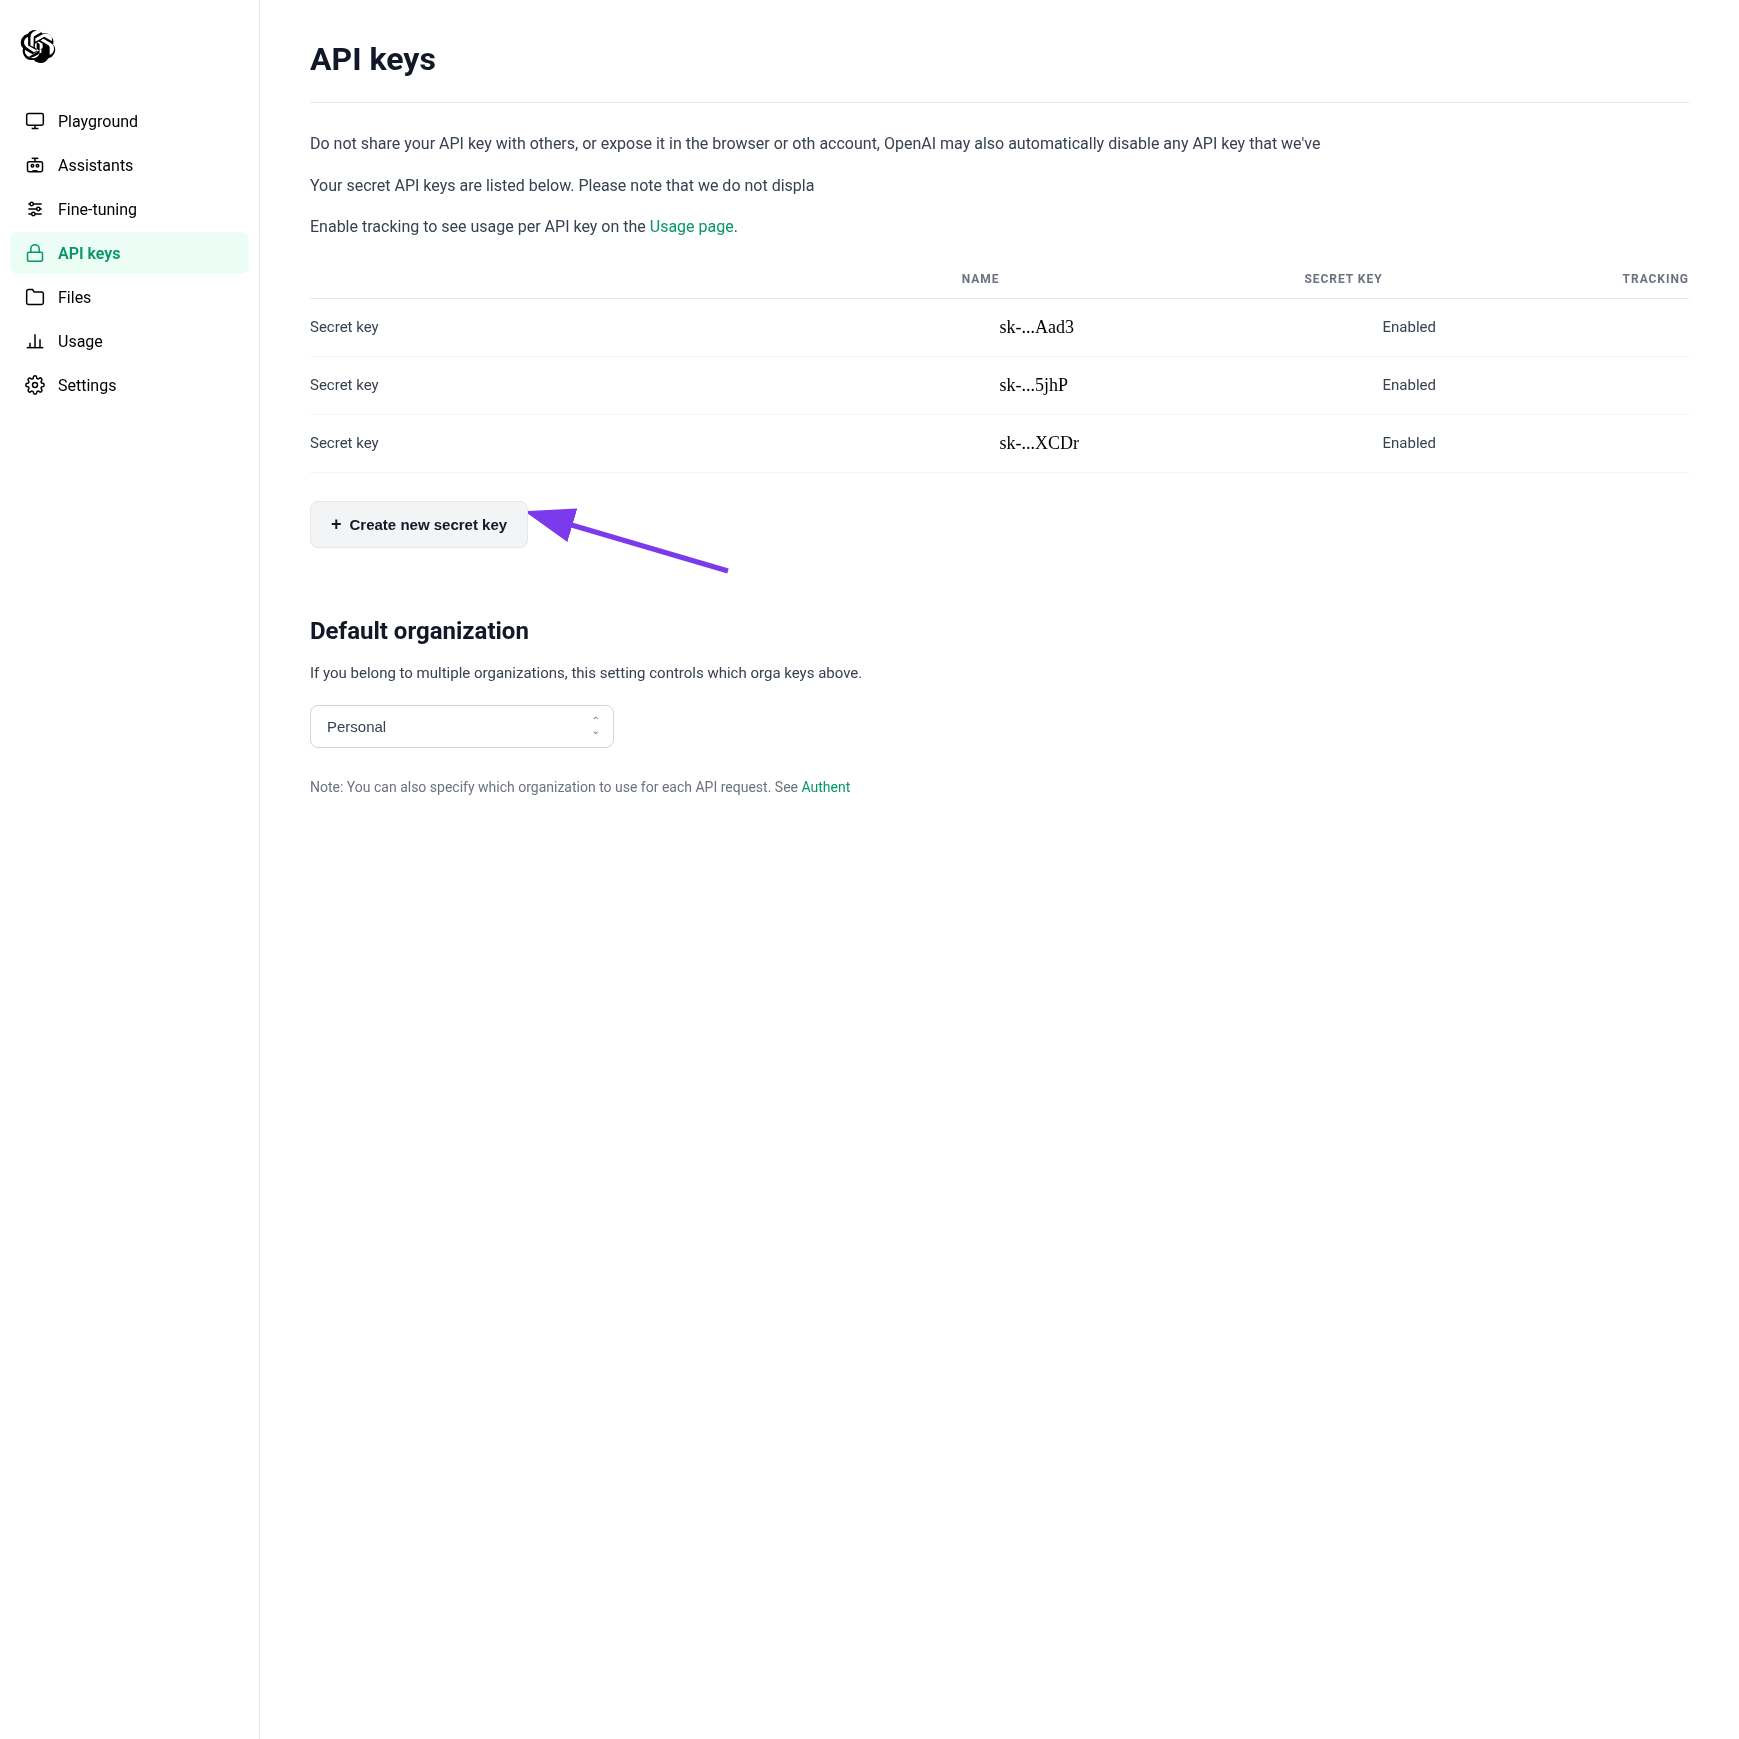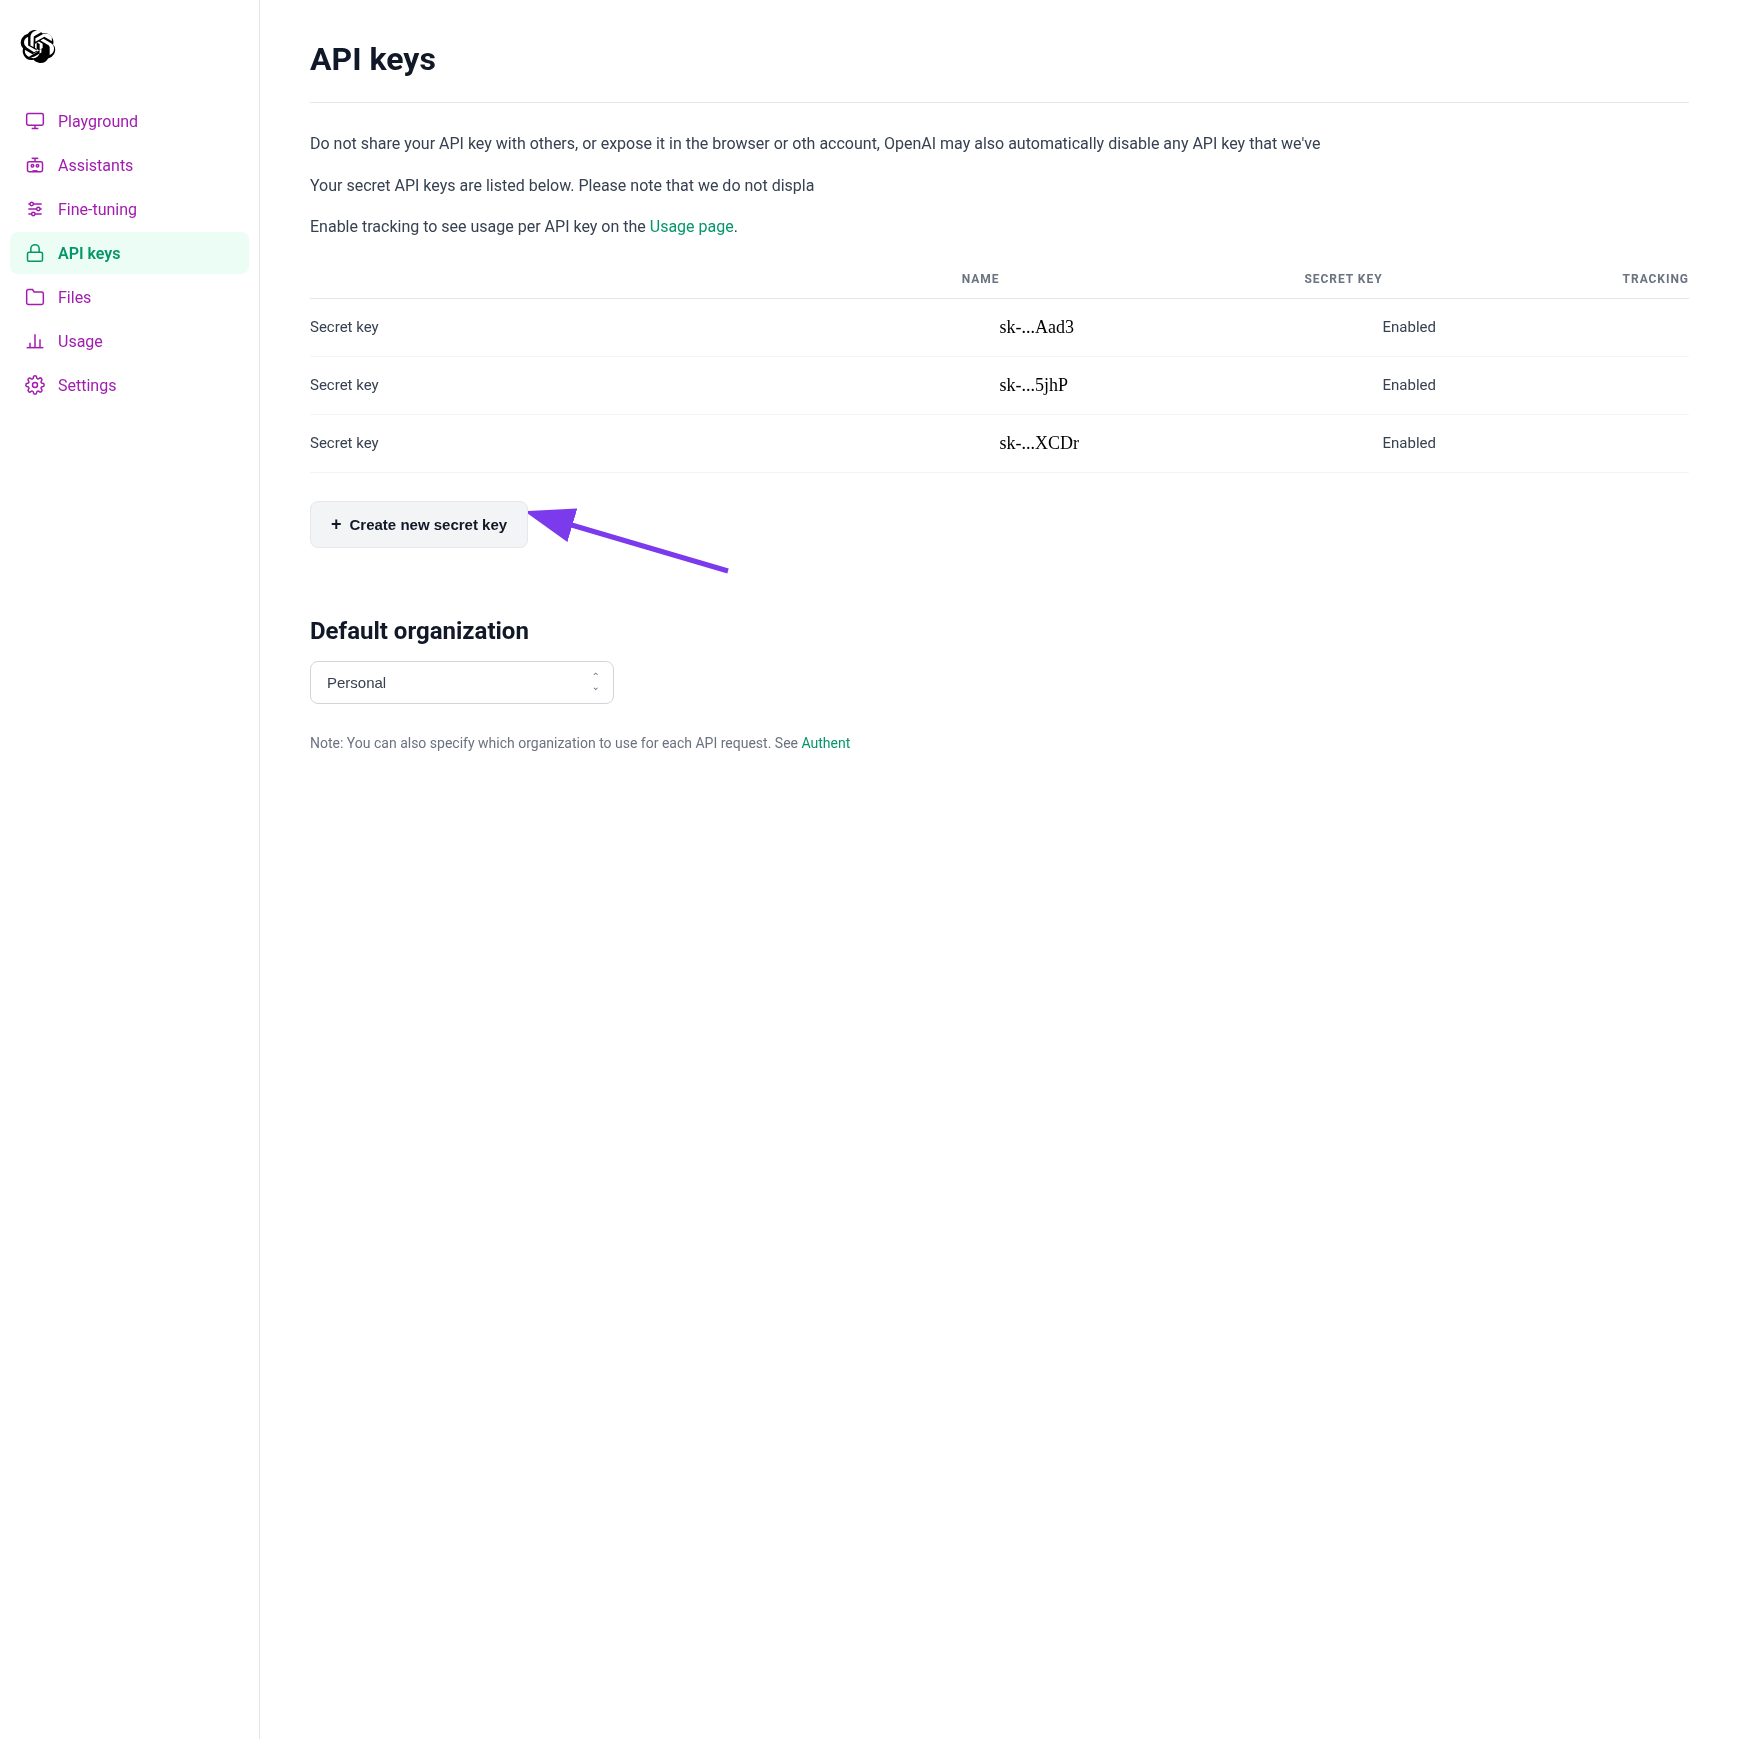--- a/index.html
+++ b/index.html
@@ -35,21 +35,21 @@
       padding: 0 10px;
     }
     .nav-item {
       display: flex;
       align-items: center;
       gap: 12px;
       padding: 10px 14px;
       border-radius: 8px;
       cursor: pointer;
       font-size: 16px;
-      color: #a21caf;
+      color: #000000;
       text-decoration: none;
     }
     .nav-item.active {
       background: #ecfdf5;
       color: #059669;
       font-weight: 600;
     }
     .nav-item .nav-icon {
       width: 22px;
       height: 22px;
@@ -352,20 +352,21 @@
           <polygon points="0 0, 10 3.5, 0 7" fill="#7c3aed"></polygon>
         </marker>
       </defs>
       <line x1="200" y1="80" x2="30" y2="30" stroke="#7c3aed" stroke-width="5" marker-end="url(#arrowhead)"></line>
     </svg>
   </div>
 
   <br><br>
 
   <h2 class="section-title">Default organization</h2>
+  <p class="section-desc">If you belong to multiple organizations, this setting controls which orga keys above.</p>
 
   <div class="select-wrapper">
     <select><option>Personal</option></select>
   </div>
 
   <br>
   <p class="note-text">
     <span>Note: You can also specify which organization to use for each API request. See </span><a class="note-link" href="#"><span>Authent</span></a>
   </p>
 </main>

